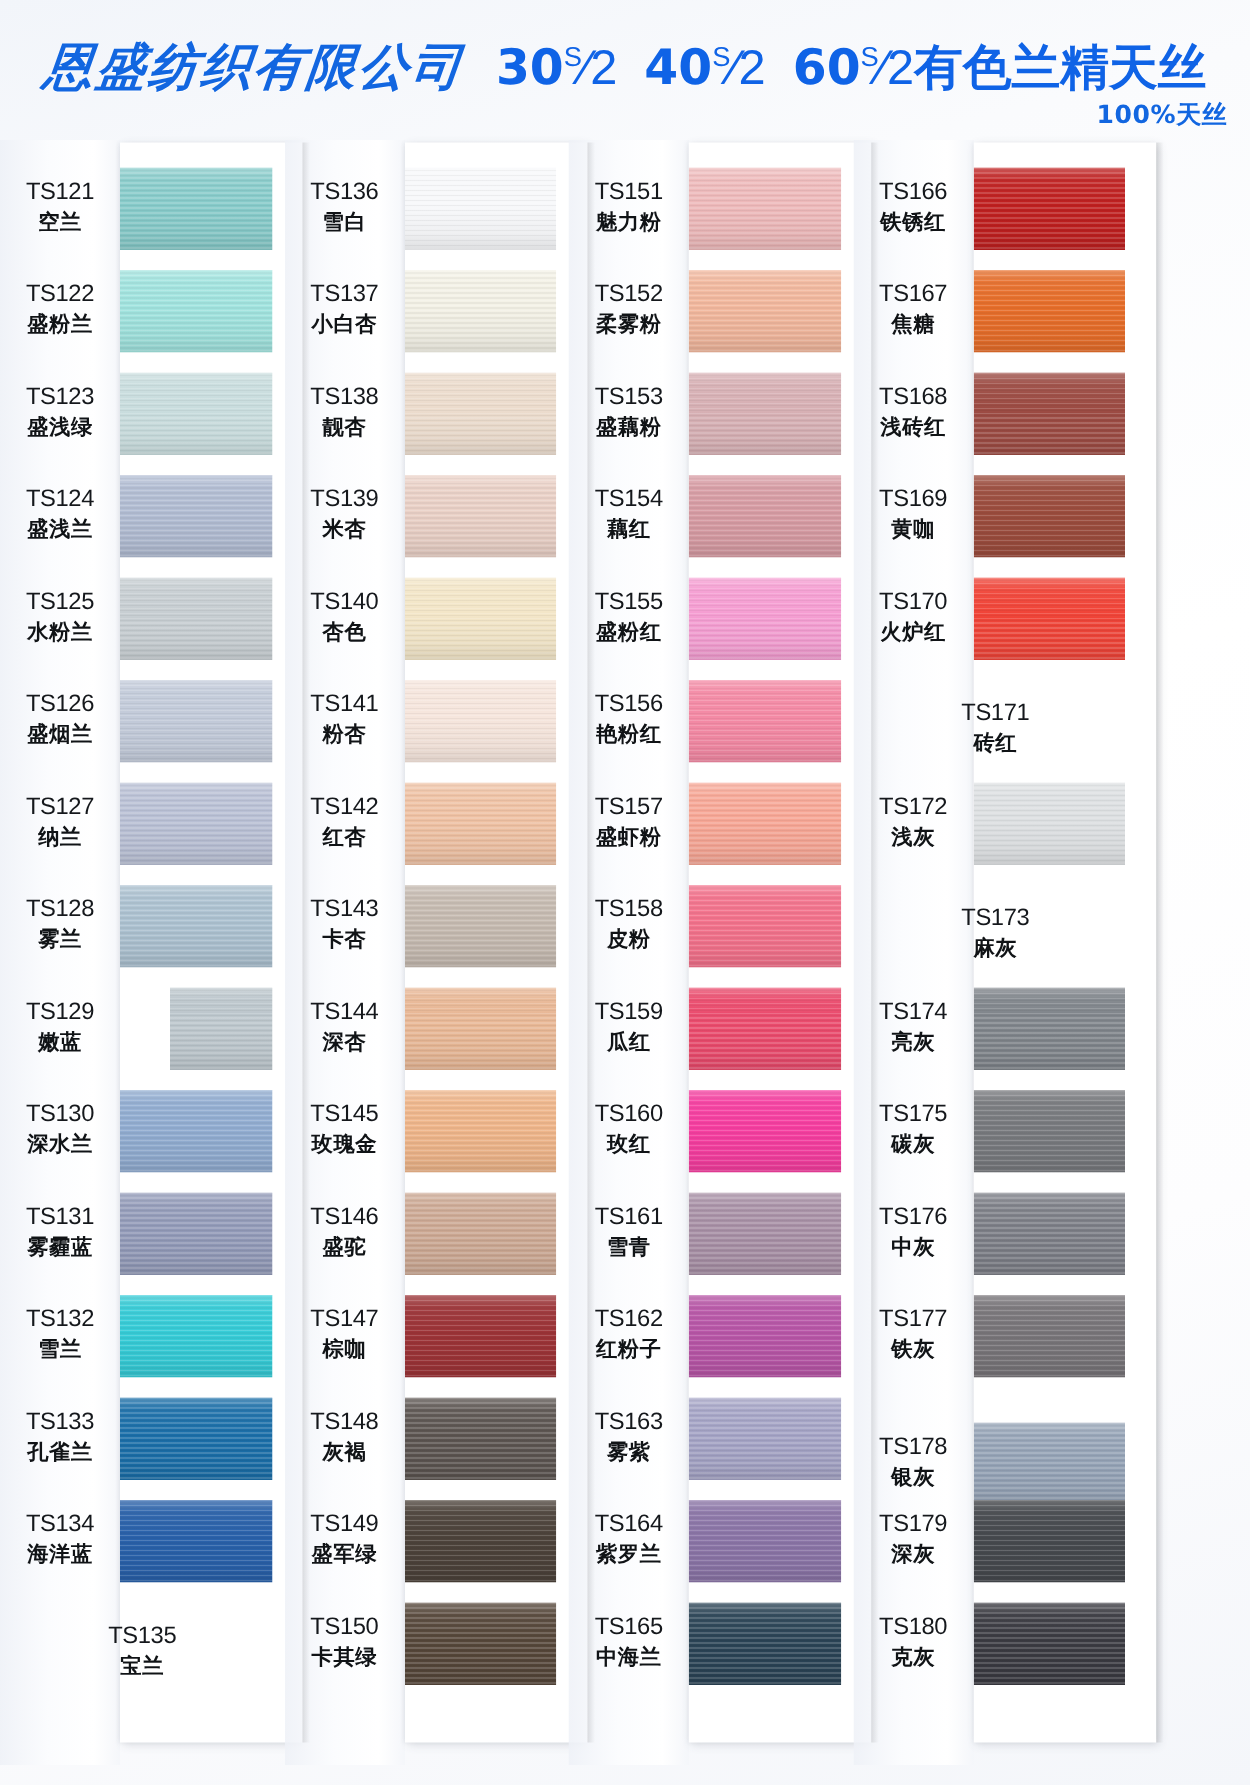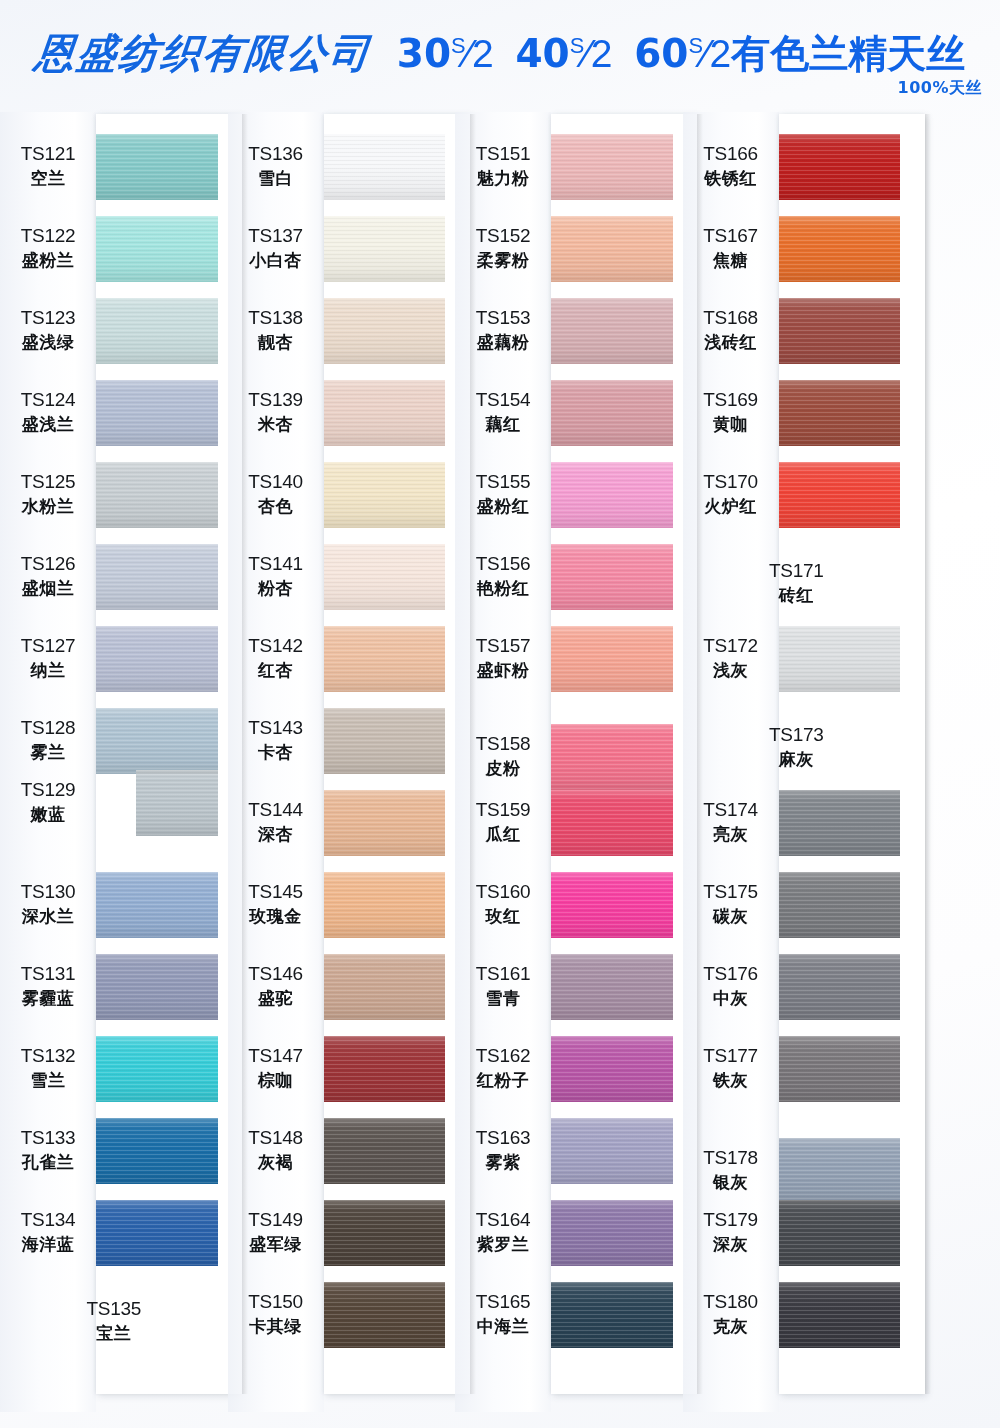--- a/index.html
+++ b/index.html
@@ -62,21 +62,21 @@
     white-space: nowrap;
   }
   .specs .cnt { font-family: "DejaVu Sans", sans-serif; font-weight: 600; margin-top: 13px; }
   .specs sup { font-size: 0.56em; vertical-align: super; }
 
   #subtitle {
     position: absolute;
     right: 18px;
     top: 78px;
     font-family: "DejaVu Sans", sans-serif;
-    font-size: 16px;
+    font-size: 20px;
     font-weight: bold;
     color: #1266e0;
     letter-spacing: .5px;
   }
 
   
   #columns {
     position: absolute;
     left: 0;
     top: 112px;
@@ -307,21 +307,21 @@
           </div>
           <div class="row" style="top: 588px;">
             <div class="labels">
               <div class="code">TS128</div>
               <div class="cname">雾兰</div>
             </div>
             <div class="swatch" title="TS128 雾兰">
               <div class="fill" style="background: rgb(174, 195, 210);"></div>
             </div>
           </div>
-          <div class="row" style="top: 650px; gap: 40px;">
+          <div class="row" style="top: 670px; gap: 40px;">
             <div class="labels">
               <div class="code">TS129</div>
               <div class="cname">嫩蓝</div>
             </div>
             <div class="swatch" title="TS129 嫩蓝">
               <div class="fill" style="background: rgb(188, 198, 204);"></div>
             </div>
           </div>
           <div class="row" style="top: 752px;">
             <div class="labels">
@@ -582,21 +582,21 @@
           </div>
           <div class="row" style="top: 506px;">
             <div class="labels">
               <div class="code">TS157</div>
               <div class="cname">盛虾粉</div>
             </div>
             <div class="swatch" title="TS157 盛虾粉">
               <div class="fill" style="background: rgb(246, 165, 148);"></div>
             </div>
           </div>
-          <div class="row" style="top: 604px;">
+          <div class="row" style="top: 588px;">
             <div class="labels">
               <div class="code">TS158</div>
               <div class="cname">皮粉</div>
             </div>
             <div class="swatch" title="TS158 皮粉">
               <div class="fill" style="background: rgb(244, 115, 141);"></div>
             </div>
           </div>
           <div class="row" style="top: 670px;">
             <div class="labels">

